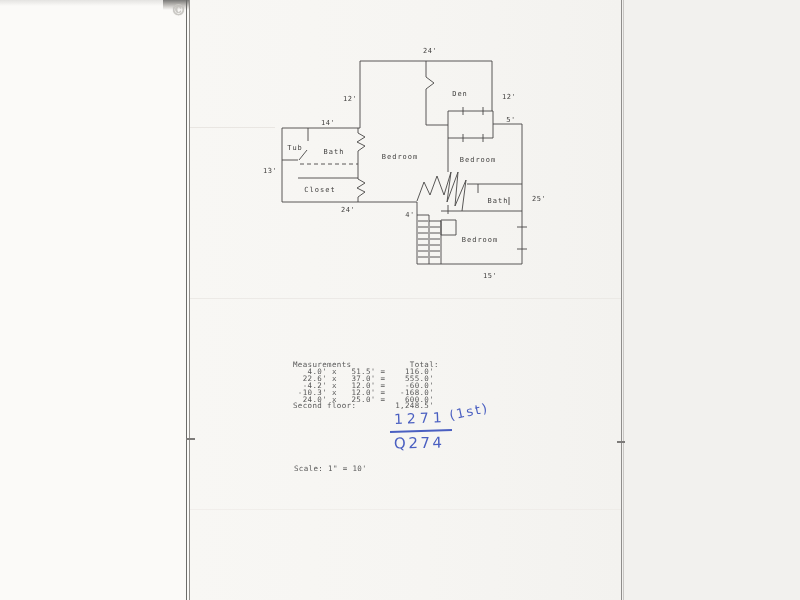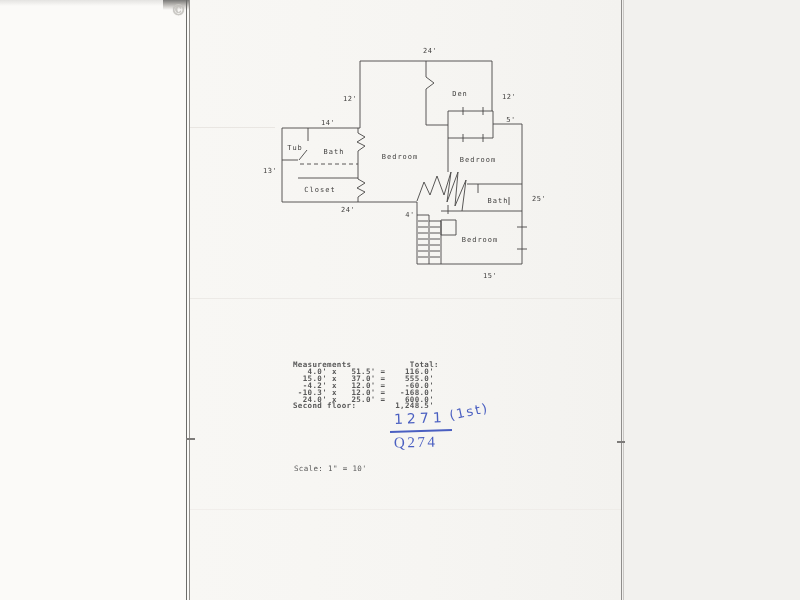--- a/index.html
+++ b/index.html
@@ -29,32 +29,32 @@
   .notch{position:absolute;height:2px;background:#7d7b79;}
   .notch-left{left:186px;top:438px;width:9px;}
   .notch-right{left:617px;top:441px;width:8px;}
   .crease{position:absolute;background:#e9e6e2;height:1px;}
   .crease-1{left:190px;top:127px;width:85px;}
   .crease-2{left:190px;top:298px;width:431px;opacity:.8;}
   .crease-3{left:190px;top:509px;width:431px;opacity:.5;}
 
   
   .measure{position:absolute;left:293px;top:362px;color:#585858;
-    font-size:7.5px;line-height:6.9px;letter-spacing:.35px;font-weight:bold;}
+    font-size:7.5px;line-height:6.9px;letter-spacing:.35px;}
   .measure div{white-space:pre;}
   .scale-note{position:absolute;left:294px;top:464px;color:#585858;
     font-size:7.5px;letter-spacing:.35px;white-space:pre;}
 
   
   .hand{position:absolute;color:#4a5fc1;font-family:"DejaVu Sans", sans-serif;}
   .hand-1{left:394px;top:410px;font-size:14px;letter-spacing:4px;transform:rotate(-2deg);}
   .hand-1b{left:449px;top:404px;font-size:13px;letter-spacing:2px;transform:rotate(-12deg);}
   .hand-underline{position:absolute;left:390px;top:430px;width:62px;height:2px;
     background:#4a5fc1;transform:rotate(-2deg);}
-  .hand-2{left:394px;top:434px;font-size:15px;letter-spacing:2.5px;transform:rotate(-1deg);font-family:Liberation Serif, serif;}
+  .hand-2{left:394px;top:434px;font-size:15px;letter-spacing:2.5px;transform:rotate(-1deg);}
 
   
   .plan{position:absolute;left:0;top:0;}
   .plan path, .plan line{stroke:#474645;stroke-width:.9;fill:none;}
   .plan .dashed{stroke-dasharray:4 3;}
   .plan text{fill:#403f3e;font-family:"DejaVu Sans Mono", monospace;}
   .plan .room{font-size:7px;letter-spacing:1px;}
   .plan .dim{font-size:7px;letter-spacing:.5px;}
 </style>
 </head>
@@ -150,21 +150,21 @@
     <text class="dim" x="270" y="173" text-anchor="middle">13'</text>
     <text class="dim" x="348" y="212" text-anchor="middle">24'</text>
     <text class="dim" x="539" y="201" text-anchor="middle">25'</text>
     <text class="dim" x="410" y="217" text-anchor="middle">4'</text>
     <text class="dim" x="490" y="278" text-anchor="middle">15'</text>
   </svg>
 
   <div class="measure">
     <div>Measurements            Total:</div>
     <div>   4.0' x   51.5' =    116.0'</div>
-    <div>  15.0' x   37.0' =    555.0'</div>
+    <div>  22.6' x   37.0' =    555.0'</div>
     <div>  -4.2' x   12.0' =    -60.0'</div>
     <div> -10.3' x   12.0' =   -168.0'</div>
     <div>  24.0' x   25.0' =    600.0'</div>
     <div>Second floor:        1,248.5'</div>
   </div>
 
   <div class="hand hand-1">1271</div>
   <div class="hand hand-1b">(1st)</div>
   <div class="hand-underline"></div>
   <div class="hand hand-2">Q274</div>

